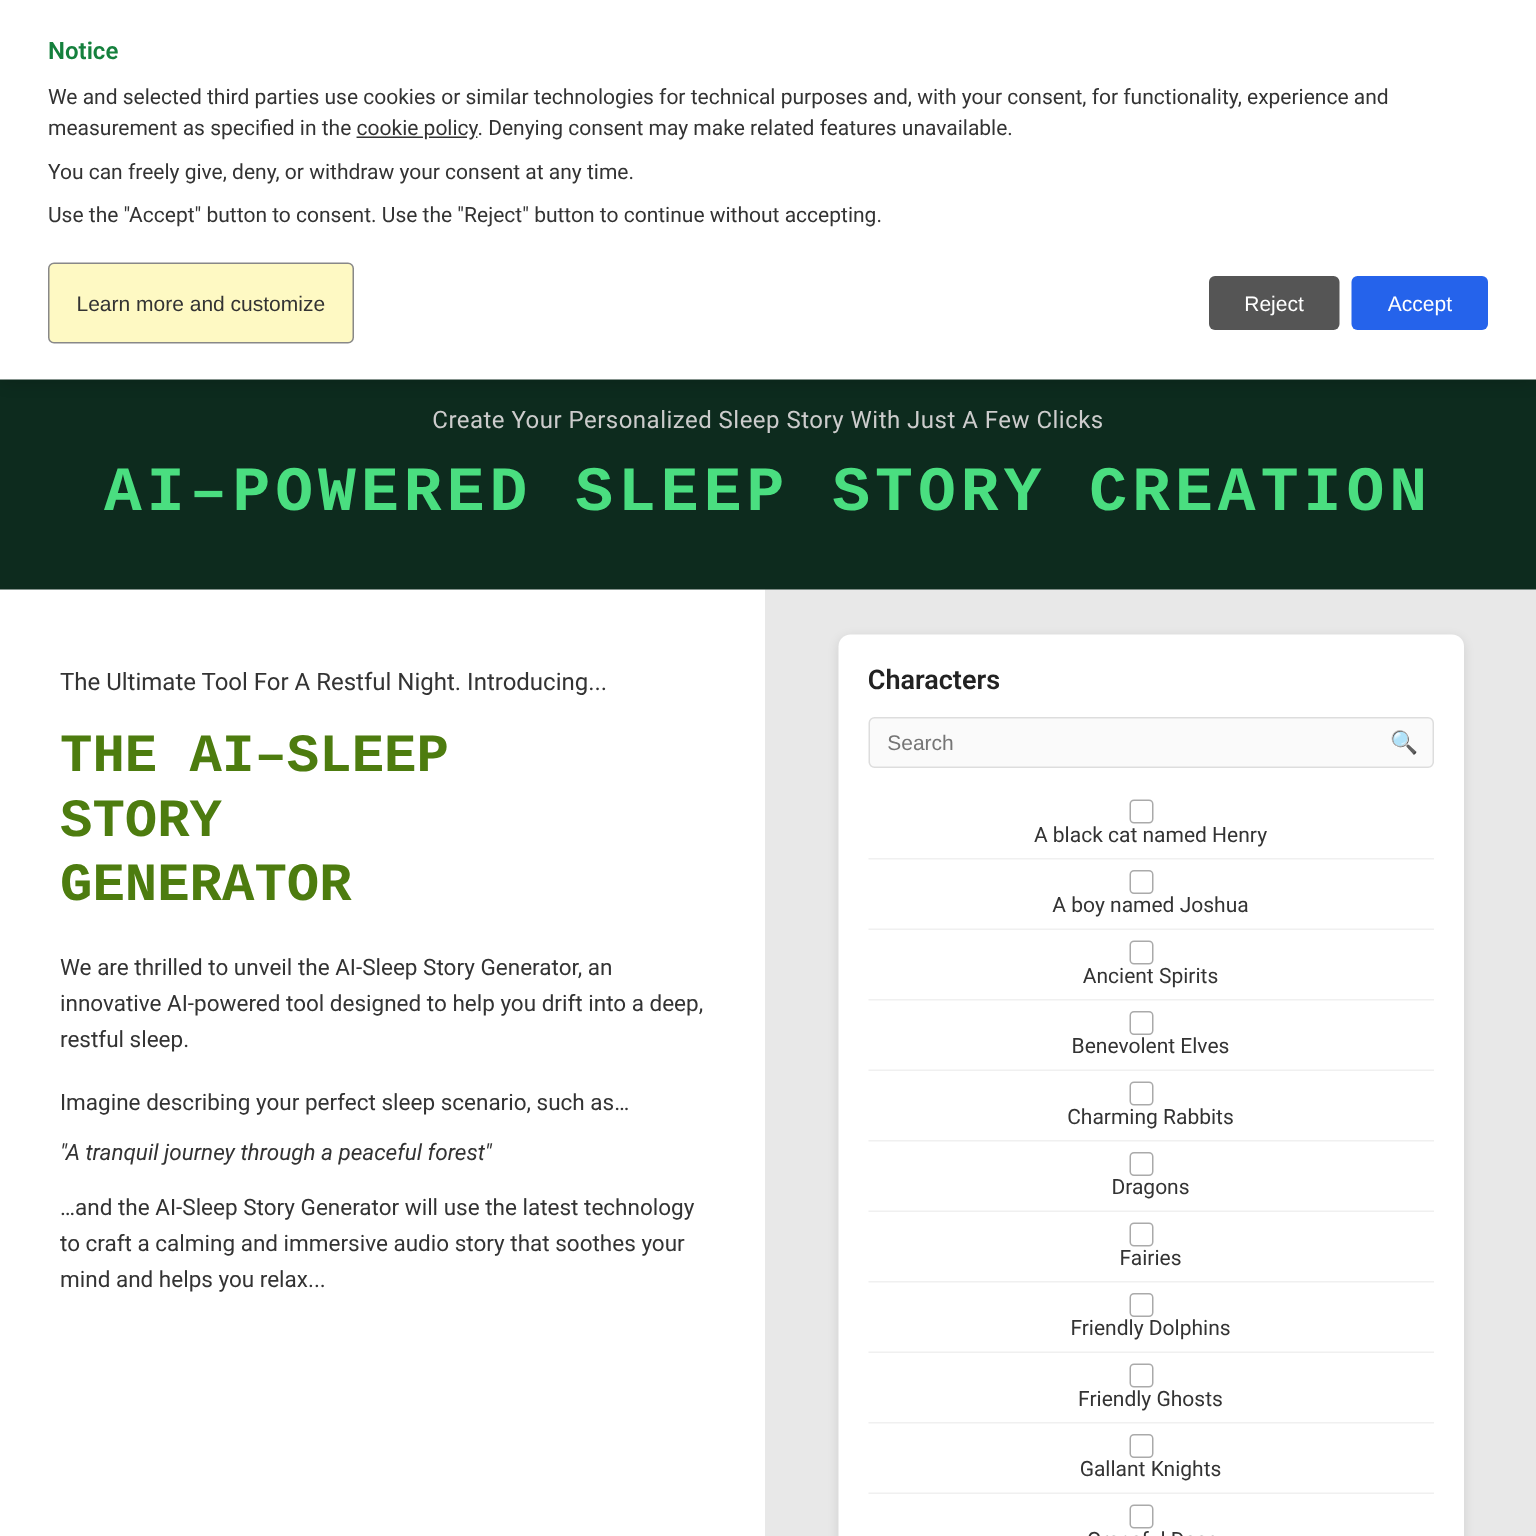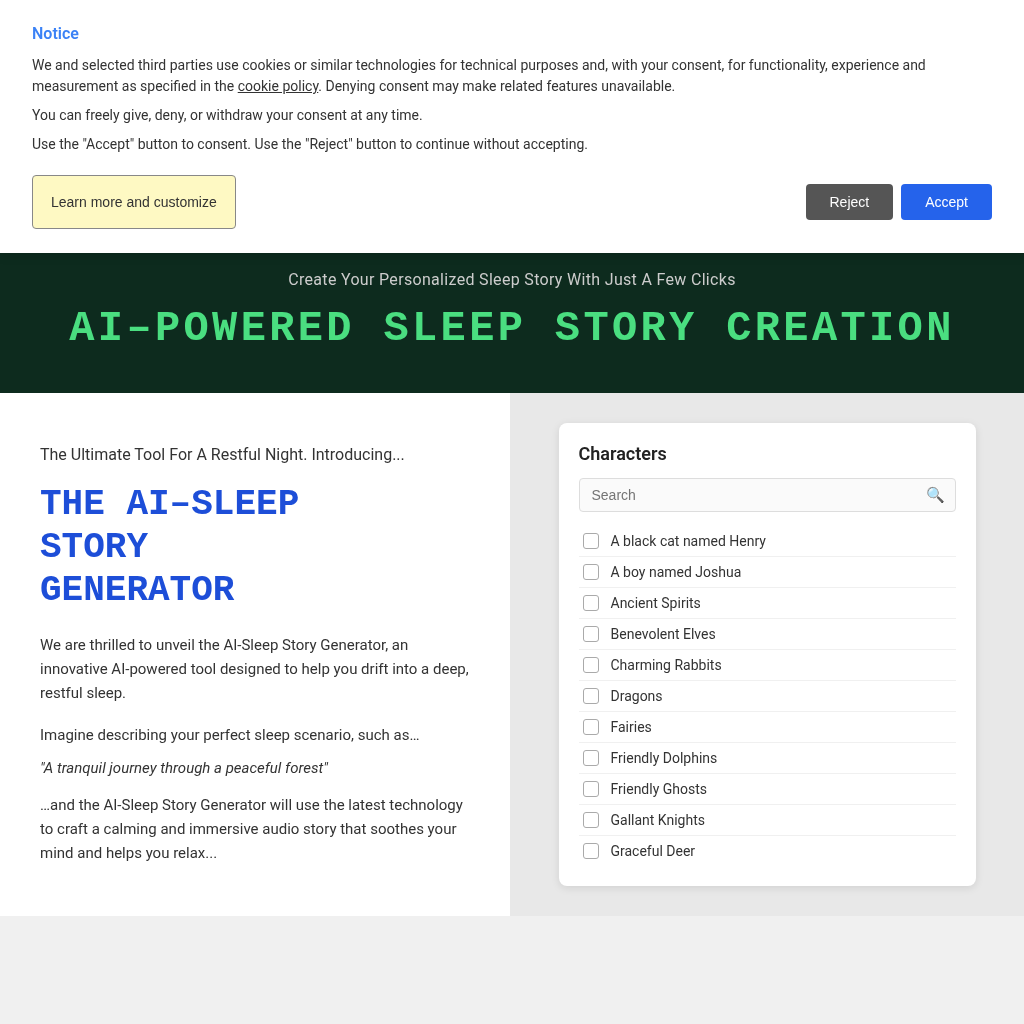--- a/index.html
+++ b/index.html
@@ -16,21 +16,21 @@
       position: fixed;
       top: 0; left: 0; right: 0;
       background: #fff;
       z-index: 1000;
       padding: 24px 32px 24px 32px;
       box-shadow: 0 2px 10px rgba(0,0,0,0.15);
     }
     .cookie-notice-title {
       font-size: 16px;
       font-weight: 600;
-      color: #3b82f6;
+      color: #15803d;
       margin-bottom: 12px;
     }
     .cookie-notice-text {
       font-size: 14px;
       color: #333;
       line-height: 1.5;
       margin-bottom: 8px;
     }
     .cookie-notice-text a {
       color: #333;
@@ -118,21 +118,21 @@
       background: #fff;
     }
     .left-panel-intro {
       font-size: 16px;
       color: #333;
       margin-bottom: 16px;
       line-height: 1.5;
     }
     .left-panel-title {
       font-family: 'Courier New', Courier, monospace;
-      color: #1d4ed8;
+      color: #4d7c0f;
       font-size: 36px;
       font-weight: 700;
       text-transform: uppercase;
       line-height: 1.2;
       margin-bottom: 20px;
     }
     .left-panel-desc {
       font-size: 15px;
       color: #333;
       line-height: 1.6;
@@ -200,20 +200,21 @@
       color: #888;
       font-size: 15px;
     }
     .character-item {
       display: flex;
       align-items: center;
       padding: 7px 4px;
       border-bottom: 1px solid #f0f0f0;
       font-size: 14px;
       color: #333;
+      flex-direction: column;
     }
     .character-item:last-child {
       border-bottom: none;
     }
     .character-checkbox {
       width: 16px;
       height: 16px;
       border: 1px solid #aaa;
       border-radius: 3px;
       margin-right: 12px;

